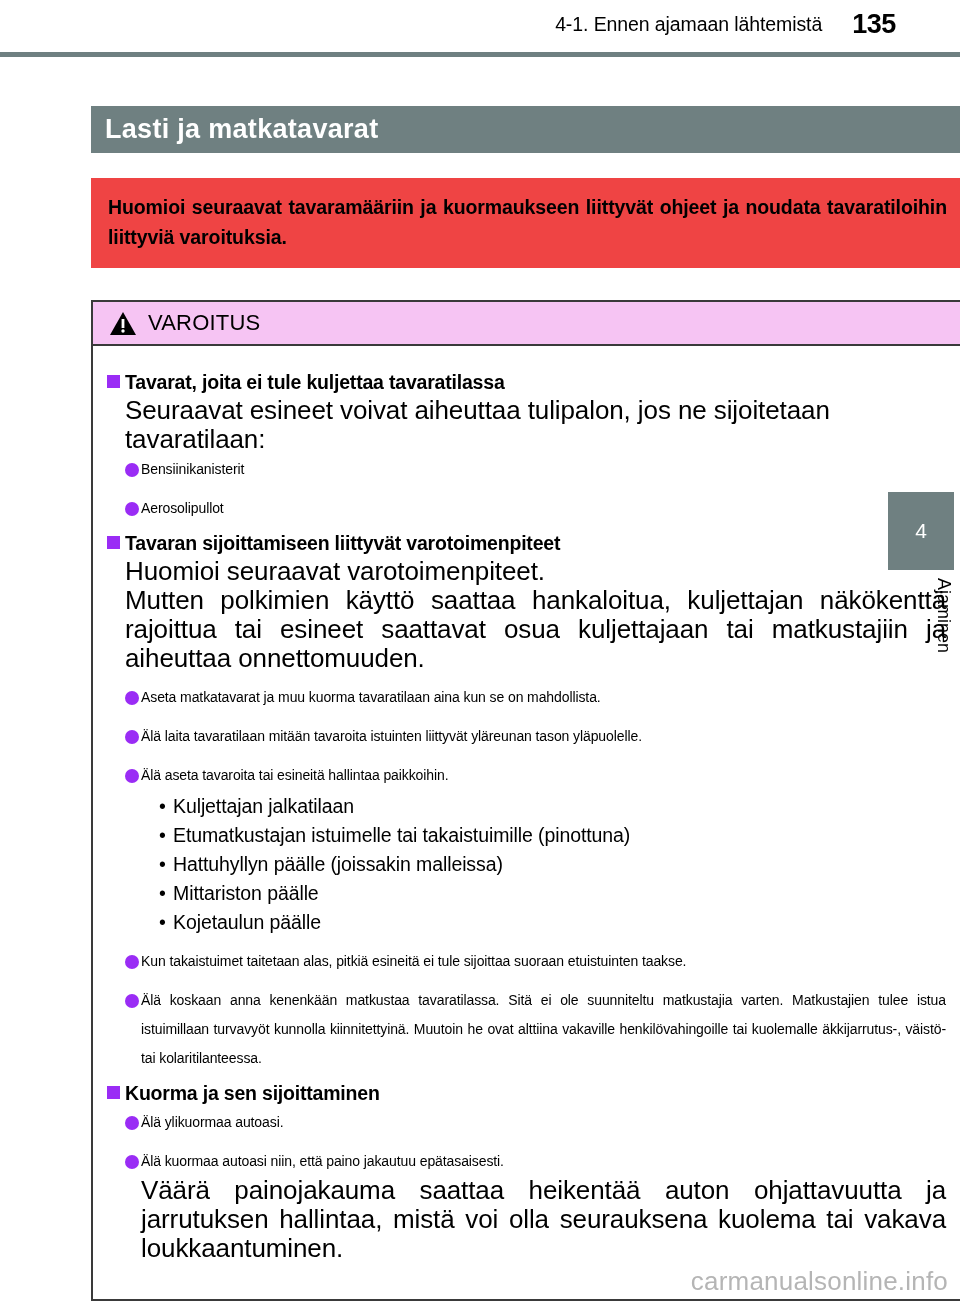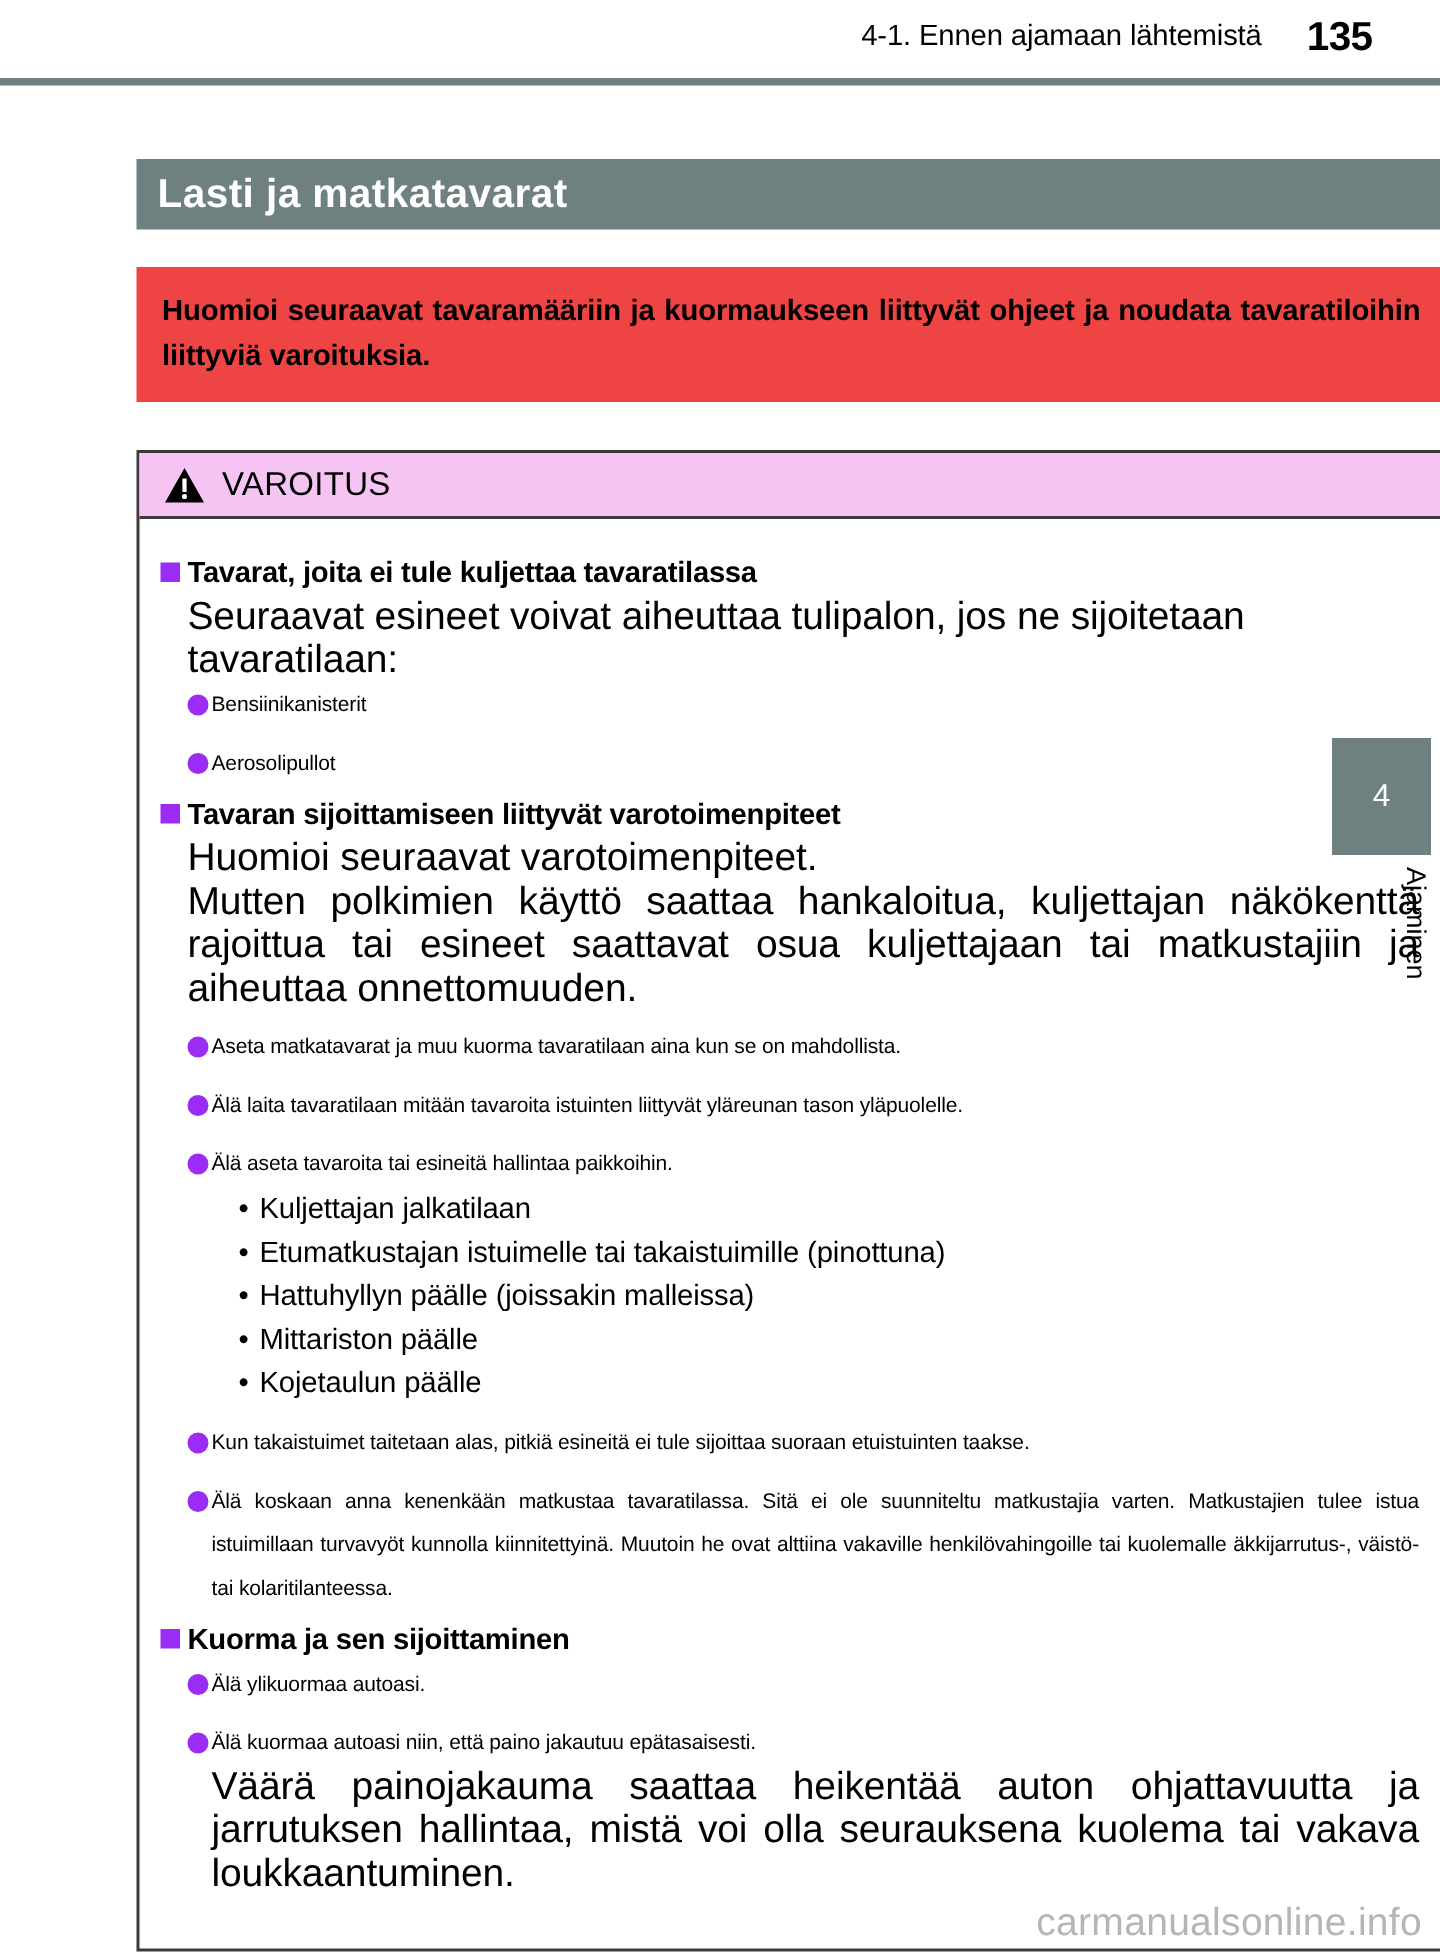--- a/index.html
+++ b/index.html
@@ -19,21 +19,21 @@
   
   .page-header {
     position: absolute;
     top: 0;
     left: 0;
     width: 960px;
     height: 48px;
     display: flex;
     align-items: center;
     justify-content: flex-end;
-    padding-right: 45px;
+    padding-right: 64px;
     box-sizing: border-box;
   }
   .header-section {
     font-size: 19.5px;
     letter-spacing: -0.1px;
     color: #000;
     white-space: nowrap;
   }
   .header-pageno {
     font-size: 27px;

